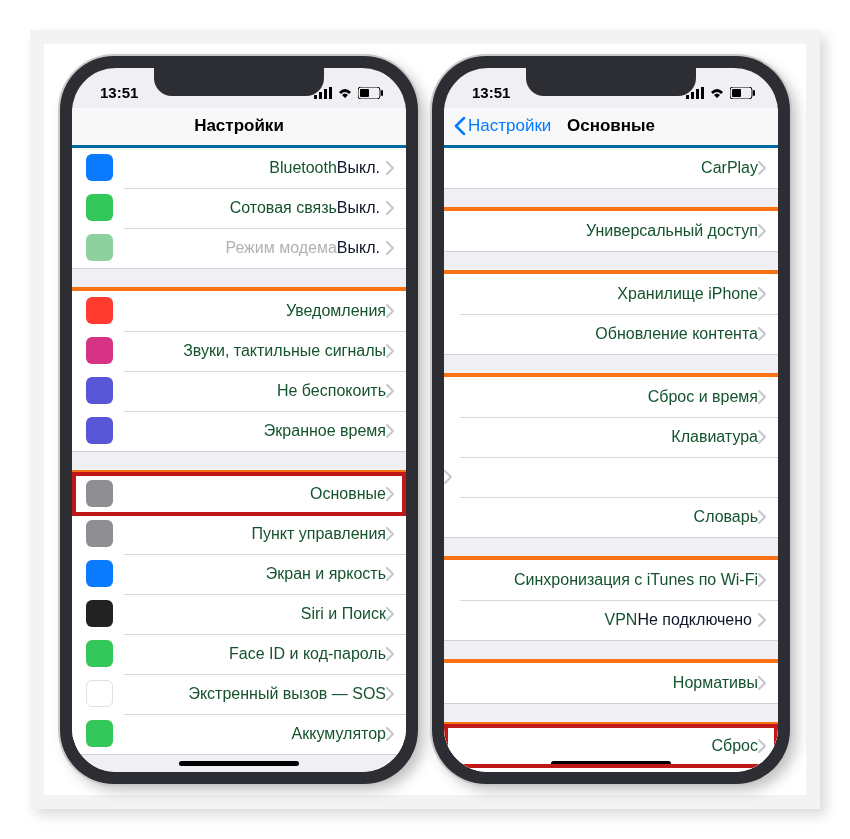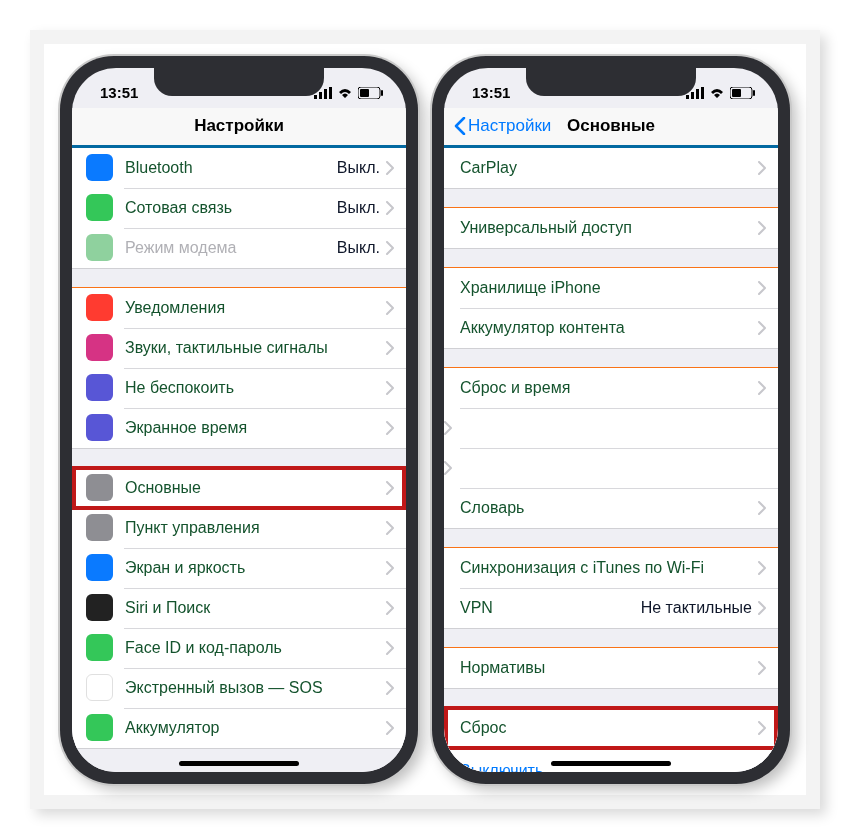--- a/index.html
+++ b/index.html
@@ -18,20 +18,21 @@
     background: #fff;
     border: 14px solid #f3f3f3;
     box-shadow: 6px 6px 12px rgba(0,0,0,0.15);
   }
   .stage {
     width: 100%; height: 100%;
     display: flex;
     justify-content: center;
     align-items: center;
     gap: 14px; 
+    text-align: right;
   }
   
   .phone {
     width: 358px;
     height: 728px;
     background: #2d2e33;
     border-radius: 54px;
     padding: 12px;
     box-shadow: 0 0 0 2px #c9c9c9, 6px 6px 14px rgba(0,0,0,0.25);
     position: relative;
@@ -108,21 +109,21 @@
   }
   
   .content {
     flex: 1;
     overflow: hidden;
     background: #efeff4;
   }
   .group {
     margin-top: 18px;
     background: #fff;
-    border-top: 1px solid #f97316;
+    border-top: 4px solid #f97316;
     border-bottom: 1px solid #d0d0d4;
   }
   .group:first-child { margin-top: 0; border-top: none; }
   .row {
     display: flex;
     align-items: center;
     height: 40px;
     padding-right: 12px;
     position: relative;
   }
@@ -388,34 +389,35 @@
               </div>
             </div>
             <div class="group no-icon">
               <div class="row">
                 <span class="label">Хранилище iPhone</span>
                 <svg class="chev" width="8" height="14" viewBox="0 0 8 14">
                   <path d="M1 1 L7 7 L1 13" fill="none" stroke="#c7c7cc" stroke-width="2" stroke-linecap="round" stroke-linejoin="round"></path>
                 </svg>
               </div>
               <div class="row">
-                <span class="label">Аккумулятор контента</span>
+                <span class="label">Обновление контента</span>
                 <svg class="chev" width="8" height="14" viewBox="0 0 8 14">
                   <path d="M1 1 L7 7 L1 13" fill="none" stroke="#c7c7cc" stroke-width="2" stroke-linecap="round" stroke-linejoin="round"></path>
                 </svg>
               </div>
             </div>
             <div class="group no-icon">
               <div class="row">
                 <span class="label">Сброс и время</span>
                 <svg class="chev" width="8" height="14" viewBox="0 0 8 14">
                   <path d="M1 1 L7 7 L1 13" fill="none" stroke="#c7c7cc" stroke-width="2" stroke-linecap="round" stroke-linejoin="round"></path>
                 </svg>
               </div>
               <div class="row">
+                <span class="label">Клавиатура</span>
                 <svg class="chev" width="8" height="14" viewBox="0 0 8 14">
                   <path d="M1 1 L7 7 L1 13" fill="none" stroke="#c7c7cc" stroke-width="2" stroke-linecap="round" stroke-linejoin="round"></path>
                 </svg>
               </div>
               <div class="row">
                 <svg class="chev" width="8" height="14" viewBox="0 0 8 14">
                   <path d="M1 1 L7 7 L1 13" fill="none" stroke="#c7c7cc" stroke-width="2" stroke-linecap="round" stroke-linejoin="round"></path>
                 </svg>
               </div>
               <div class="row">
@@ -427,21 +429,21 @@
             </div>
             <div class="group no-icon">
               <div class="row">
                 <span class="label">Синхронизация с iTunes по Wi-Fi</span>
                 <svg class="chev" width="8" height="14" viewBox="0 0 8 14">
                   <path d="M1 1 L7 7 L1 13" fill="none" stroke="#c7c7cc" stroke-width="2" stroke-linecap="round" stroke-linejoin="round"></path>
                 </svg>
               </div>
               <div class="row">
                 <span class="label">VPN</span>
-                <span class="value">Не тактильные</span>
+                <span class="value">Не подключено</span>
                 <svg class="chev" width="8" height="14" viewBox="0 0 8 14">
                   <path d="M1 1 L7 7 L1 13" fill="none" stroke="#c7c7cc" stroke-width="2" stroke-linecap="round" stroke-linejoin="round"></path>
                 </svg>
               </div>
             </div>
             <div class="group no-icon">
               <div class="row">
                 <span class="label">Нормативы</span>
                 <svg class="chev" width="8" height="14" viewBox="0 0 8 14">
                   <path d="M1 1 L7 7 L1 13" fill="none" stroke="#c7c7cc" stroke-width="2" stroke-linecap="round" stroke-linejoin="round"></path>

